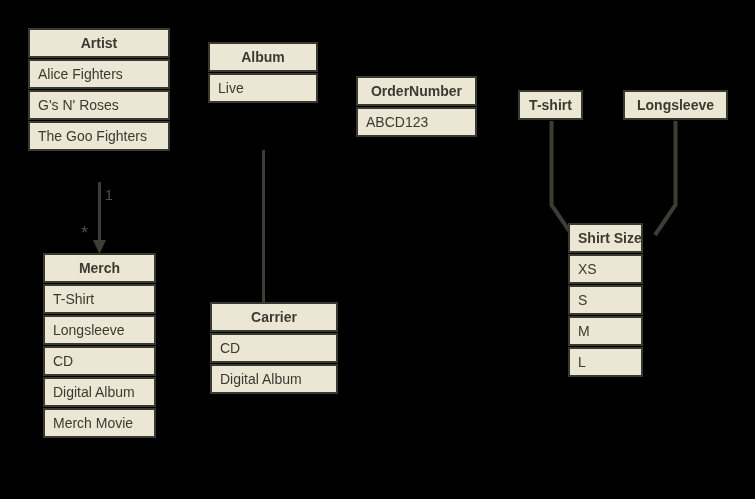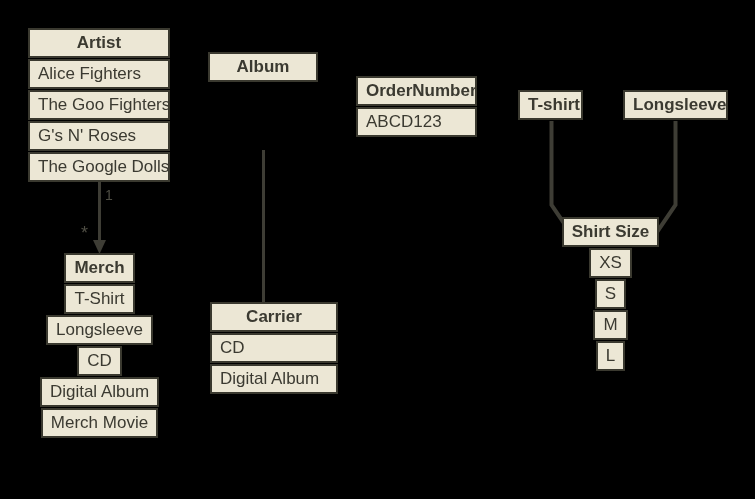--- a/index.html
+++ b/index.html
@@ -23,21 +23,21 @@
     gap: 1px;
     z-index: 2;
   }
   .cell {
     box-sizing: border-box;
     height: 30px;
     line-height: 26px;
     background: #ECE7D5;
     border: 2px solid #3A392F;
     color: #3B3A31;
-    font-size: 17px;
+    font-size: 14px;
     padding: 0 8px;
     white-space: nowrap;
     overflow: hidden;
   }
   .cell.header {
     font-weight: bold;
     text-align: center;
   }
   .edge-label {
     position: absolute;
@@ -65,51 +65,51 @@
     <polyline points="675.5,121 675.5,205 655,235" fill="none" stroke="#3E3D35" stroke-width="4"></polyline>
   </svg>
 
   <div class="edge-label" style="left:105px; top:188px;">1</div>
   <div class="edge-label star" style="left:81px; top:226px;">*</div>
 
   <div id="tables">
       <div class="table" style="left: 28px; top: 28px; width: 142px;">
       <div class="cell header">Artist</div>
     <div class="cell">Alice Fighters</div>
+        <div class="cell">G's N' Roses</div>
         <div class="cell">The Goo Fighters</div>
-        <div class="cell">G's N' Roses</div>
-        <div class="cell">The Google Dolls</div>
       </div>
-      <div class="table" style="left: 208px; top: 52px; width: 110px;">
+      <div class="table" style="left: 208px; top: 42px; width: 110px;">
       <div class="cell header">Album</div>
+        <div class="cell">Live</div>
       </div>
       <div class="table" style="left: 356px; top: 76px; width: 121px;">
       <div class="cell header">OrderNumber</div>
     <div class="cell">ABCD123</div>
       </div>
       <div class="table" style="left: 518px; top: 90px; width: 65px;">
       <div class="cell header">T-shirt</div>
     </div>
       <div class="table" style="left: 623px; top: 90px; width: 105px;">
       <div class="cell header">Longsleeve</div>
     </div>
-      <div class="table" style="left: 43px; top: 253px; width: 113px; align-items: center;">
+      <div class="table" style="left: 43px; top: 253px; width: 113px;">
       <div class="cell header">Merch</div>
     <div class="cell">T-Shirt</div>
         <div class="cell">Longsleeve</div>
         <div class="cell">CD</div>
         <div class="cell">Digital Album</div>
         <div class="cell">Merch Movie</div>
       </div>
       <div class="table" style="left: 210px; top: 302px; width: 128px;">
       <div class="cell header">Carrier</div>
     <div class="cell">CD</div>
         <div class="cell">Digital Album</div>
       </div>
-      <div class="table" style="left: 568px; top: 217px; width: 85px; align-items: center;">
+      <div class="table" style="left: 568px; top: 223px; width: 75px;">
       <div class="cell header">Shirt Size</div>
     <div class="cell">XS</div>
         <div class="cell">S</div>
         <div class="cell">M</div>
         <div class="cell">L</div>
       </div>
     </div>
 
 </div>
 

